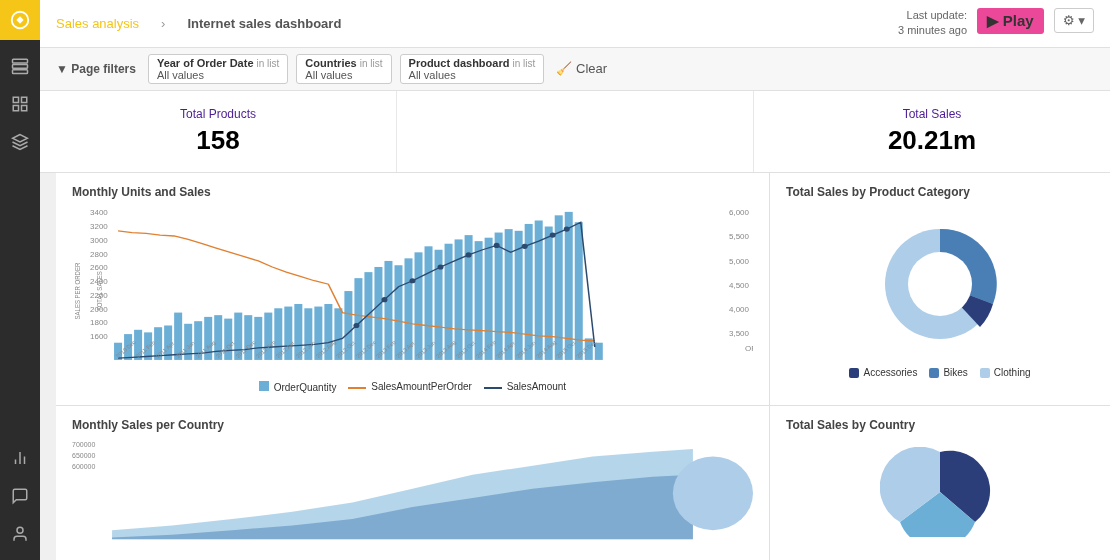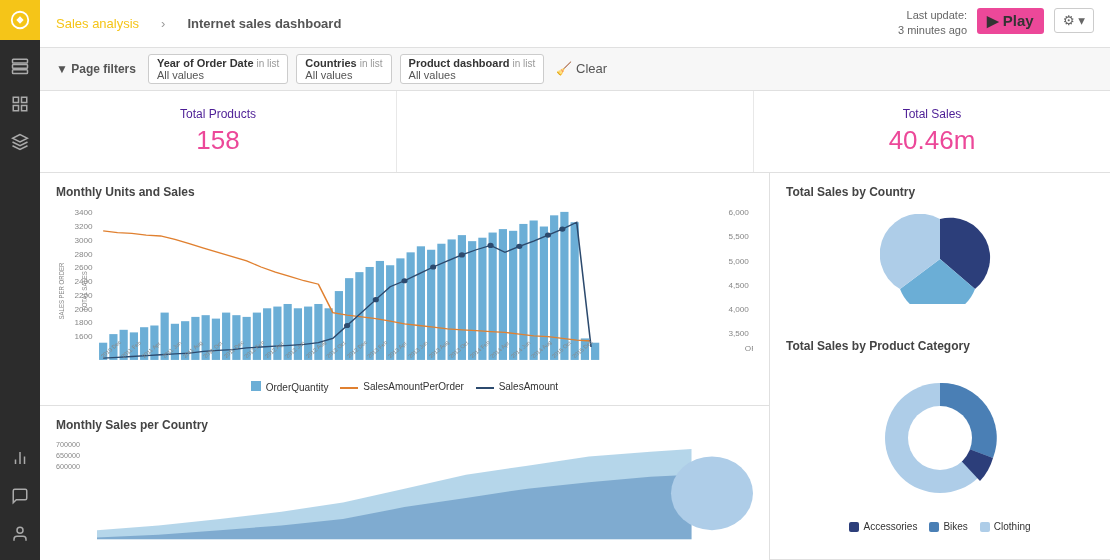--- a/index.html
+++ b/index.html
@@ -35,25 +35,25 @@
     .filter-chip .filter-label { color: #333; font-weight: 600; }
     .filter-chip .filter-type { color: #999; font-size: 10px; }
     .filter-chip .filter-val { color: #555; }
     .clear-btn { display: flex; align-items: center; gap: 3px; font-size: 13px; color: #555; cursor: pointer; }
 
     
     .kpi-row { display: flex; gap: 0; background: #fff; border-bottom: 1px solid #e0e0e0; }
     .kpi-card { flex: 1; padding: 16px 20px; text-align: center; border-right: 1px solid #e8e8e8; }
     .kpi-card:last-child { border-right: none; }
     .kpi-label { font-size: 12px; color: #4c1d95; margin-bottom: 4px; }
-    .kpi-value { font-size: 26px; font-weight: 400; color: #ec4899; }
+    .kpi-value { font-size: 26px; font-weight: 700; color: #000000; }
 
     
     .charts-area { flex: 1; display: flex; overflow: hidden; }
-    .charts-left { flex: 1; display: flex; flex-direction: column; overflow: hidden; border-right: 1px solid #e0e0e0; }
+    .charts-left { flex: 1; display: flex; flex-direction: column; overflow: hidden; border-right: 1px solid #e0e0e0; padding-left: 16px; }
     .charts-right { width: 340px; display: flex; flex-direction: column; }
 
     .chart-panel { flex: 1; background: #fff; padding: 12px 16px; border-bottom: 1px solid #e0e0e0; overflow: hidden; }
     .chart-title { font-size: 12px; font-weight: 600; color: #444; margin-bottom: 6px; }
 
     
     .donut-container { display: flex; flex-direction: column; align-items: center; justify-content: center; height: calc(100% - 30px); }
     .donut-legend { display: flex; gap: 12px; margin-top: 8px; font-size: 10px; }
     .legend-item { display: flex; align-items: center; gap: 4px; }
     .legend-dot { width: 10px; height: 10px; border-radius: 2px; }
@@ -166,21 +166,21 @@
 
   <div class="kpi-row">
     <div class="kpi-card">
       <div class="kpi-label">Total Products</div>
       <div class="kpi-value">158</div>
     </div>
     <div class="kpi-card">
     </div>
     <div class="kpi-card">
       <div class="kpi-label">Total Sales</div>
-      <div class="kpi-value">40.46m</div>
+      <div class="kpi-value">20.21m</div>
     </div>
   </div>
 
   <div class="charts-area">
 
     <div class="charts-left">
 
       <div class="chart-panel" style="flex:1.6;">
         <div class="chart-title">Monthly Units and Sales</div>
         <div style="position:relative; height: calc(100% - 36px);">
@@ -317,31 +317,20 @@
           <path d="M40,100 L100,95 L160,88 L220,80 L280,70 L340,55 L400,40 L460,30 L520,20 L580,15 L620,12 L620,110 L40,110 Z" fill="#6baed6" opacity="0.5"></path>
           <path d="M40,108 L100,105 L160,100 L220,95 L280,88 L340,75 L400,65 L460,55 L520,48 L580,42 L620,40 L620,110 L40,110 Z" fill="#4a7fb5" opacity="0.5"></path>
 
           <circle cx="640" cy="60" r="40" fill="#aecde8"></circle>
         </svg>
       </div>
     </div>
 
     <div class="charts-right">
 
-      <div class="chart-panel" style="flex:1; border-bottom:none;">
-        <div class="chart-title">Total Sales by Country</div>
-        <div style="display:flex; align-items:center; justify-content:center; height:calc(100% - 22px);">
-          <svg width="120" height="90" viewBox="0 0 120 90">
-            <path d="M60,45 L60,5 A40,40 0 0,1 95,75 Z" fill="#2c3e7a"></path>
-            <path d="M60,45 L95,75 A40,40 0 0,1 20,75 Z" fill="#6baed6"></path>
-            <path d="M60,45 L20,75 A40,40 0 0,1 60,5 Z" fill="#aecde8"></path>
-          </svg>
-        </div>
-      </div>
-
       <div class="chart-panel" style="flex:1.6; border-bottom: 1px solid #e0e0e0;">
         <div class="chart-title">Total Sales by Product Category</div>
         <div class="donut-container">
           <svg width="180" height="150" viewBox="0 0 180 150">
 
             <circle cx="90" cy="75" r="55" fill="#aecde8"></circle>
 
             <path d="M90,75 L90,20 A55,55 0 0,1 143,95 Z" fill="#4a7fb5"></path>
 
             <path d="M90,75 L143,95 A55,55 0 0,1 130,118 Z" fill="#2c3e7a"></path>
@@ -357,15 +346,26 @@
               <div class="legend-dot" style="background:#4a7fb5;"></div>
               <span>Bikes</span>
             </div>
             <div class="legend-item">
               <div class="legend-dot" style="background:#aecde8;"></div>
               <span>Clothing</span>
             </div>
           </div>
         </div>
       </div>
+
+      <div class="chart-panel" style="flex:1; border-bottom:none;">
+        <div class="chart-title">Total Sales by Country</div>
+        <div style="display:flex; align-items:center; justify-content:center; height:calc(100% - 22px);">
+          <svg width="120" height="90" viewBox="0 0 120 90">
+            <path d="M60,45 L60,5 A40,40 0 0,1 95,75 Z" fill="#2c3e7a"></path>
+            <path d="M60,45 L95,75 A40,40 0 0,1 20,75 Z" fill="#6baed6"></path>
+            <path d="M60,45 L20,75 A40,40 0 0,1 60,5 Z" fill="#aecde8"></path>
+          </svg>
+        </div>
+      </div>
     </div>
   </div>
 </div>
 
 </body></html>

